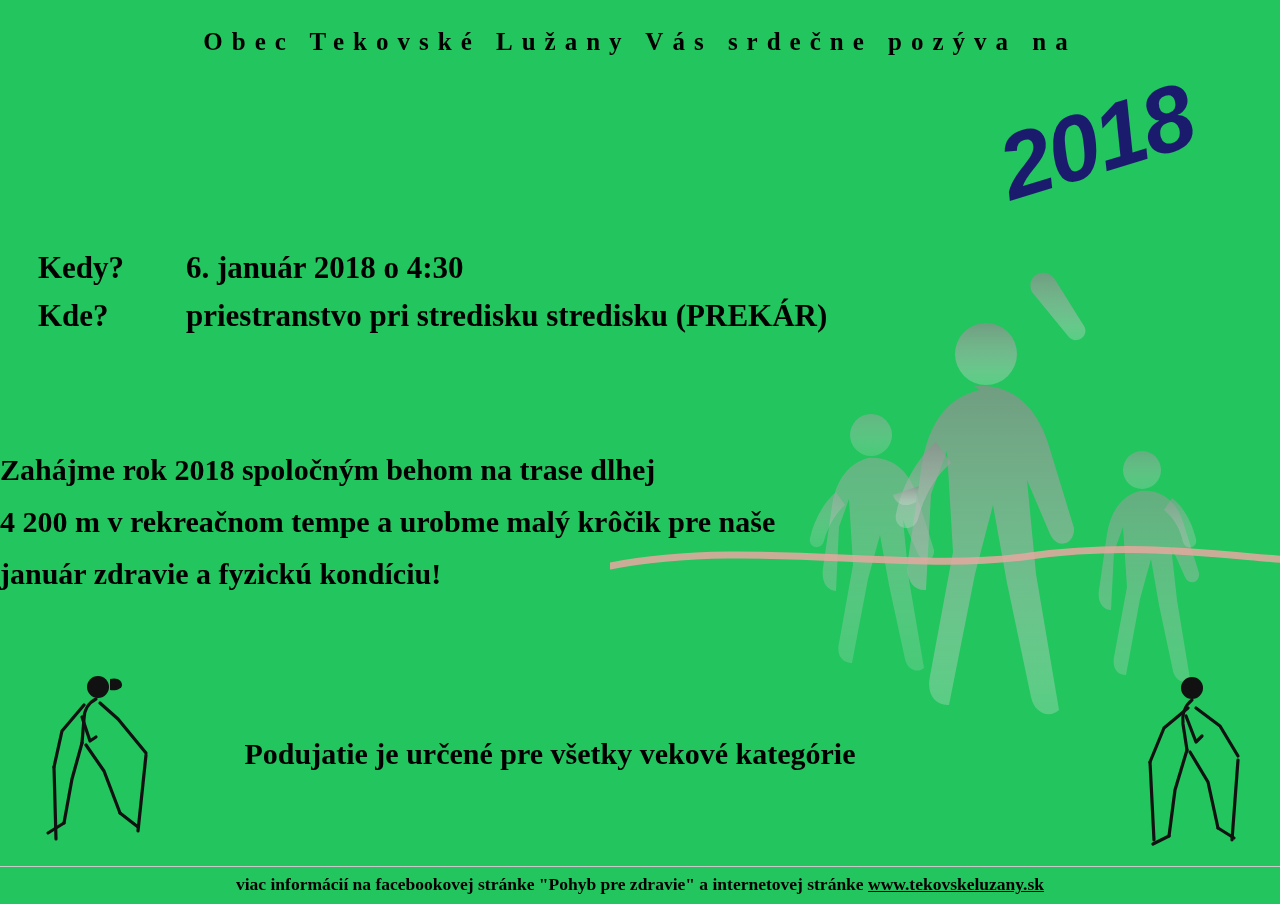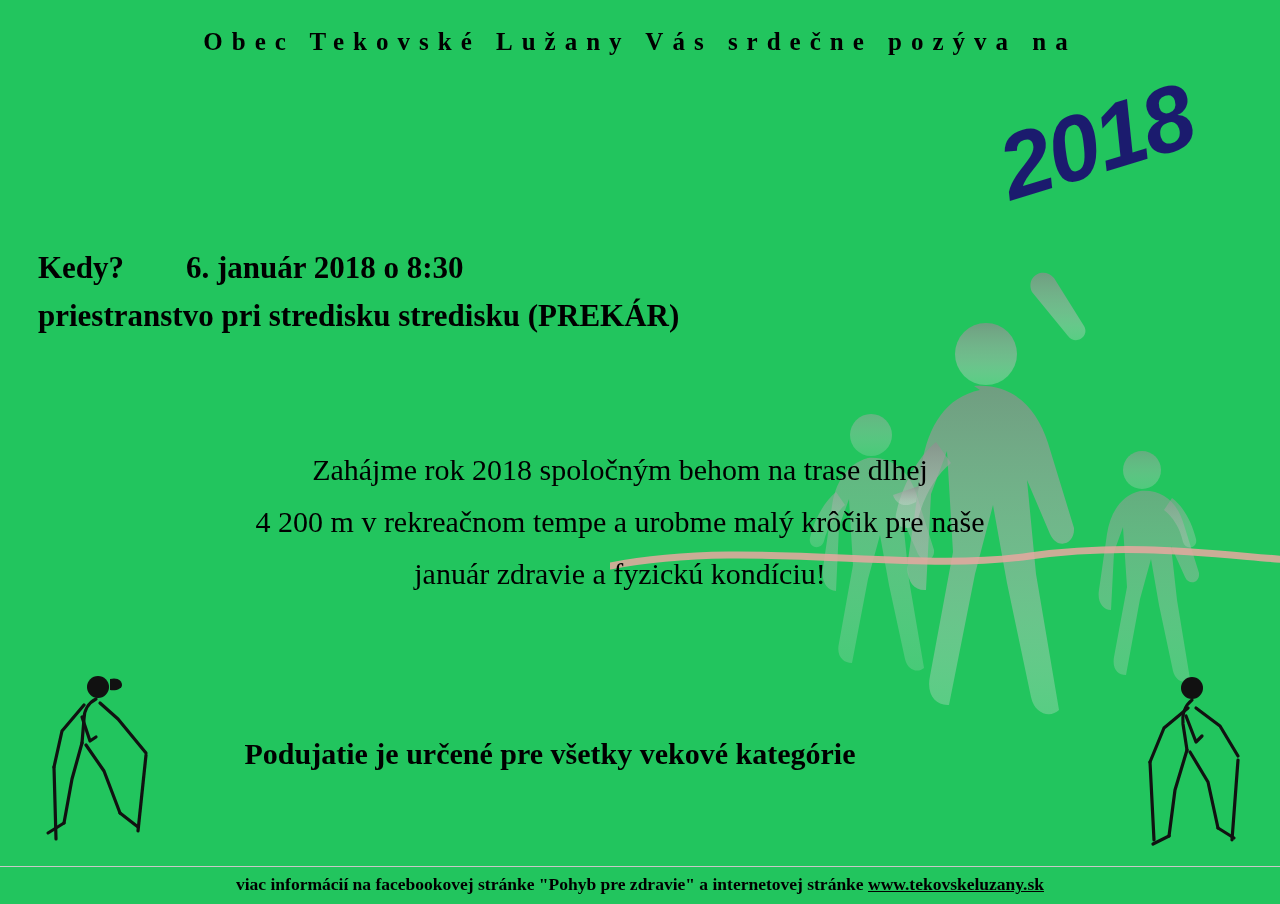--- a/index.html
+++ b/index.html
@@ -110,23 +110,22 @@
   .detail-value {
     white-space: nowrap;
   }
 
   
   .body-text {
     position: absolute;
     left: 0;
     top: 444px;
     width: 1240px;
-    text-align: center;
     font-size: 30px;
-    font-weight: normal;
+    font-weight: bold;
     line-height: 52px;
     color: #000;
   }
   .body-line {
     white-space: nowrap;
   }
 
   
   .categories {
     position: absolute;
@@ -230,23 +229,24 @@
   <div class="invite">Obec Tekovské Lužany Vás srdečne pozýva na</div>
 
 
   <div class="year">
     <div class="year-text">2018</div>
   </div>
 
   <div class="details">
     <div class="detail-row">
       <span class="detail-label">Kedy?</span>
-      <span class="detail-value">6. január 2018 o 8:30</span>
+      <span class="detail-value">6. január 2018 o 4:30</span>
     </div>
     <div class="detail-row">
+      <span class="detail-label">Kde?</span>
       <span class="detail-value">priestranstvo pri stredisku stredisku (PREKÁR)</span>
     </div>
   </div>
 
   <div class="body-text">
     <div class="body-line">Zahájme rok 2018 spoločným behom na trase dlhej</div>
     <div class="body-line">4 200 m v rekreačnom tempe a urobme malý krôčik pre naše</div>
     <div class="body-line">január zdravie a fyzickú kondíciu!</div>
   </div>
 

